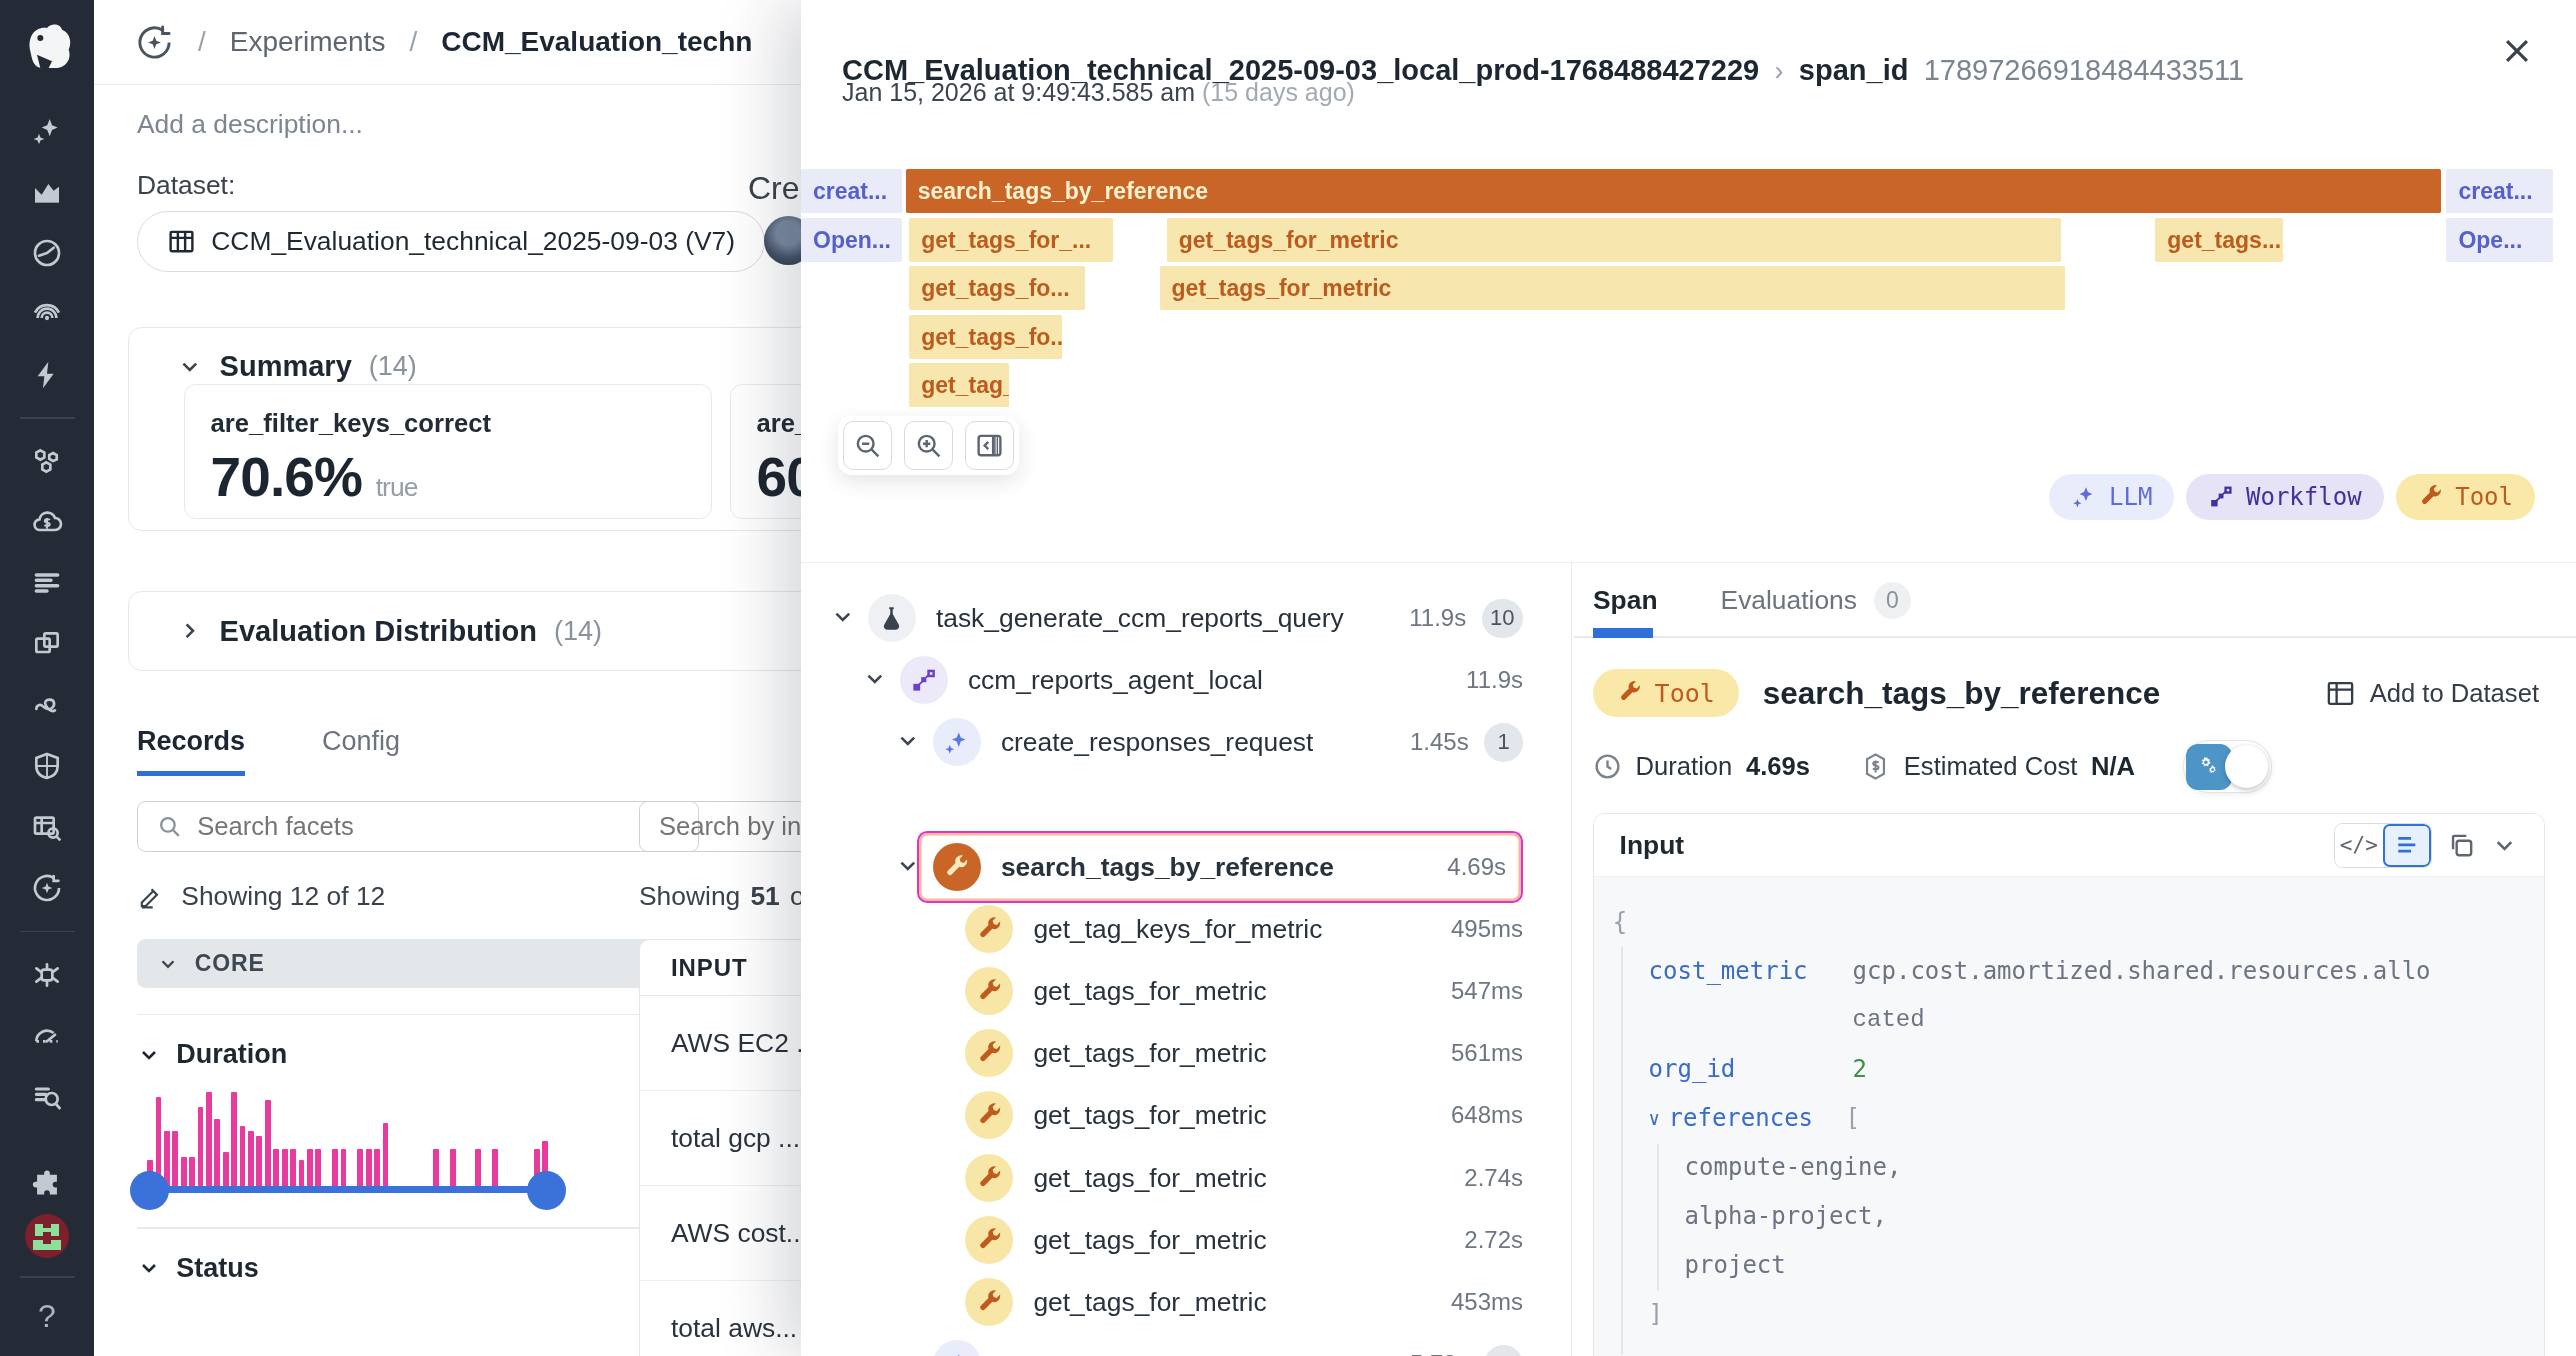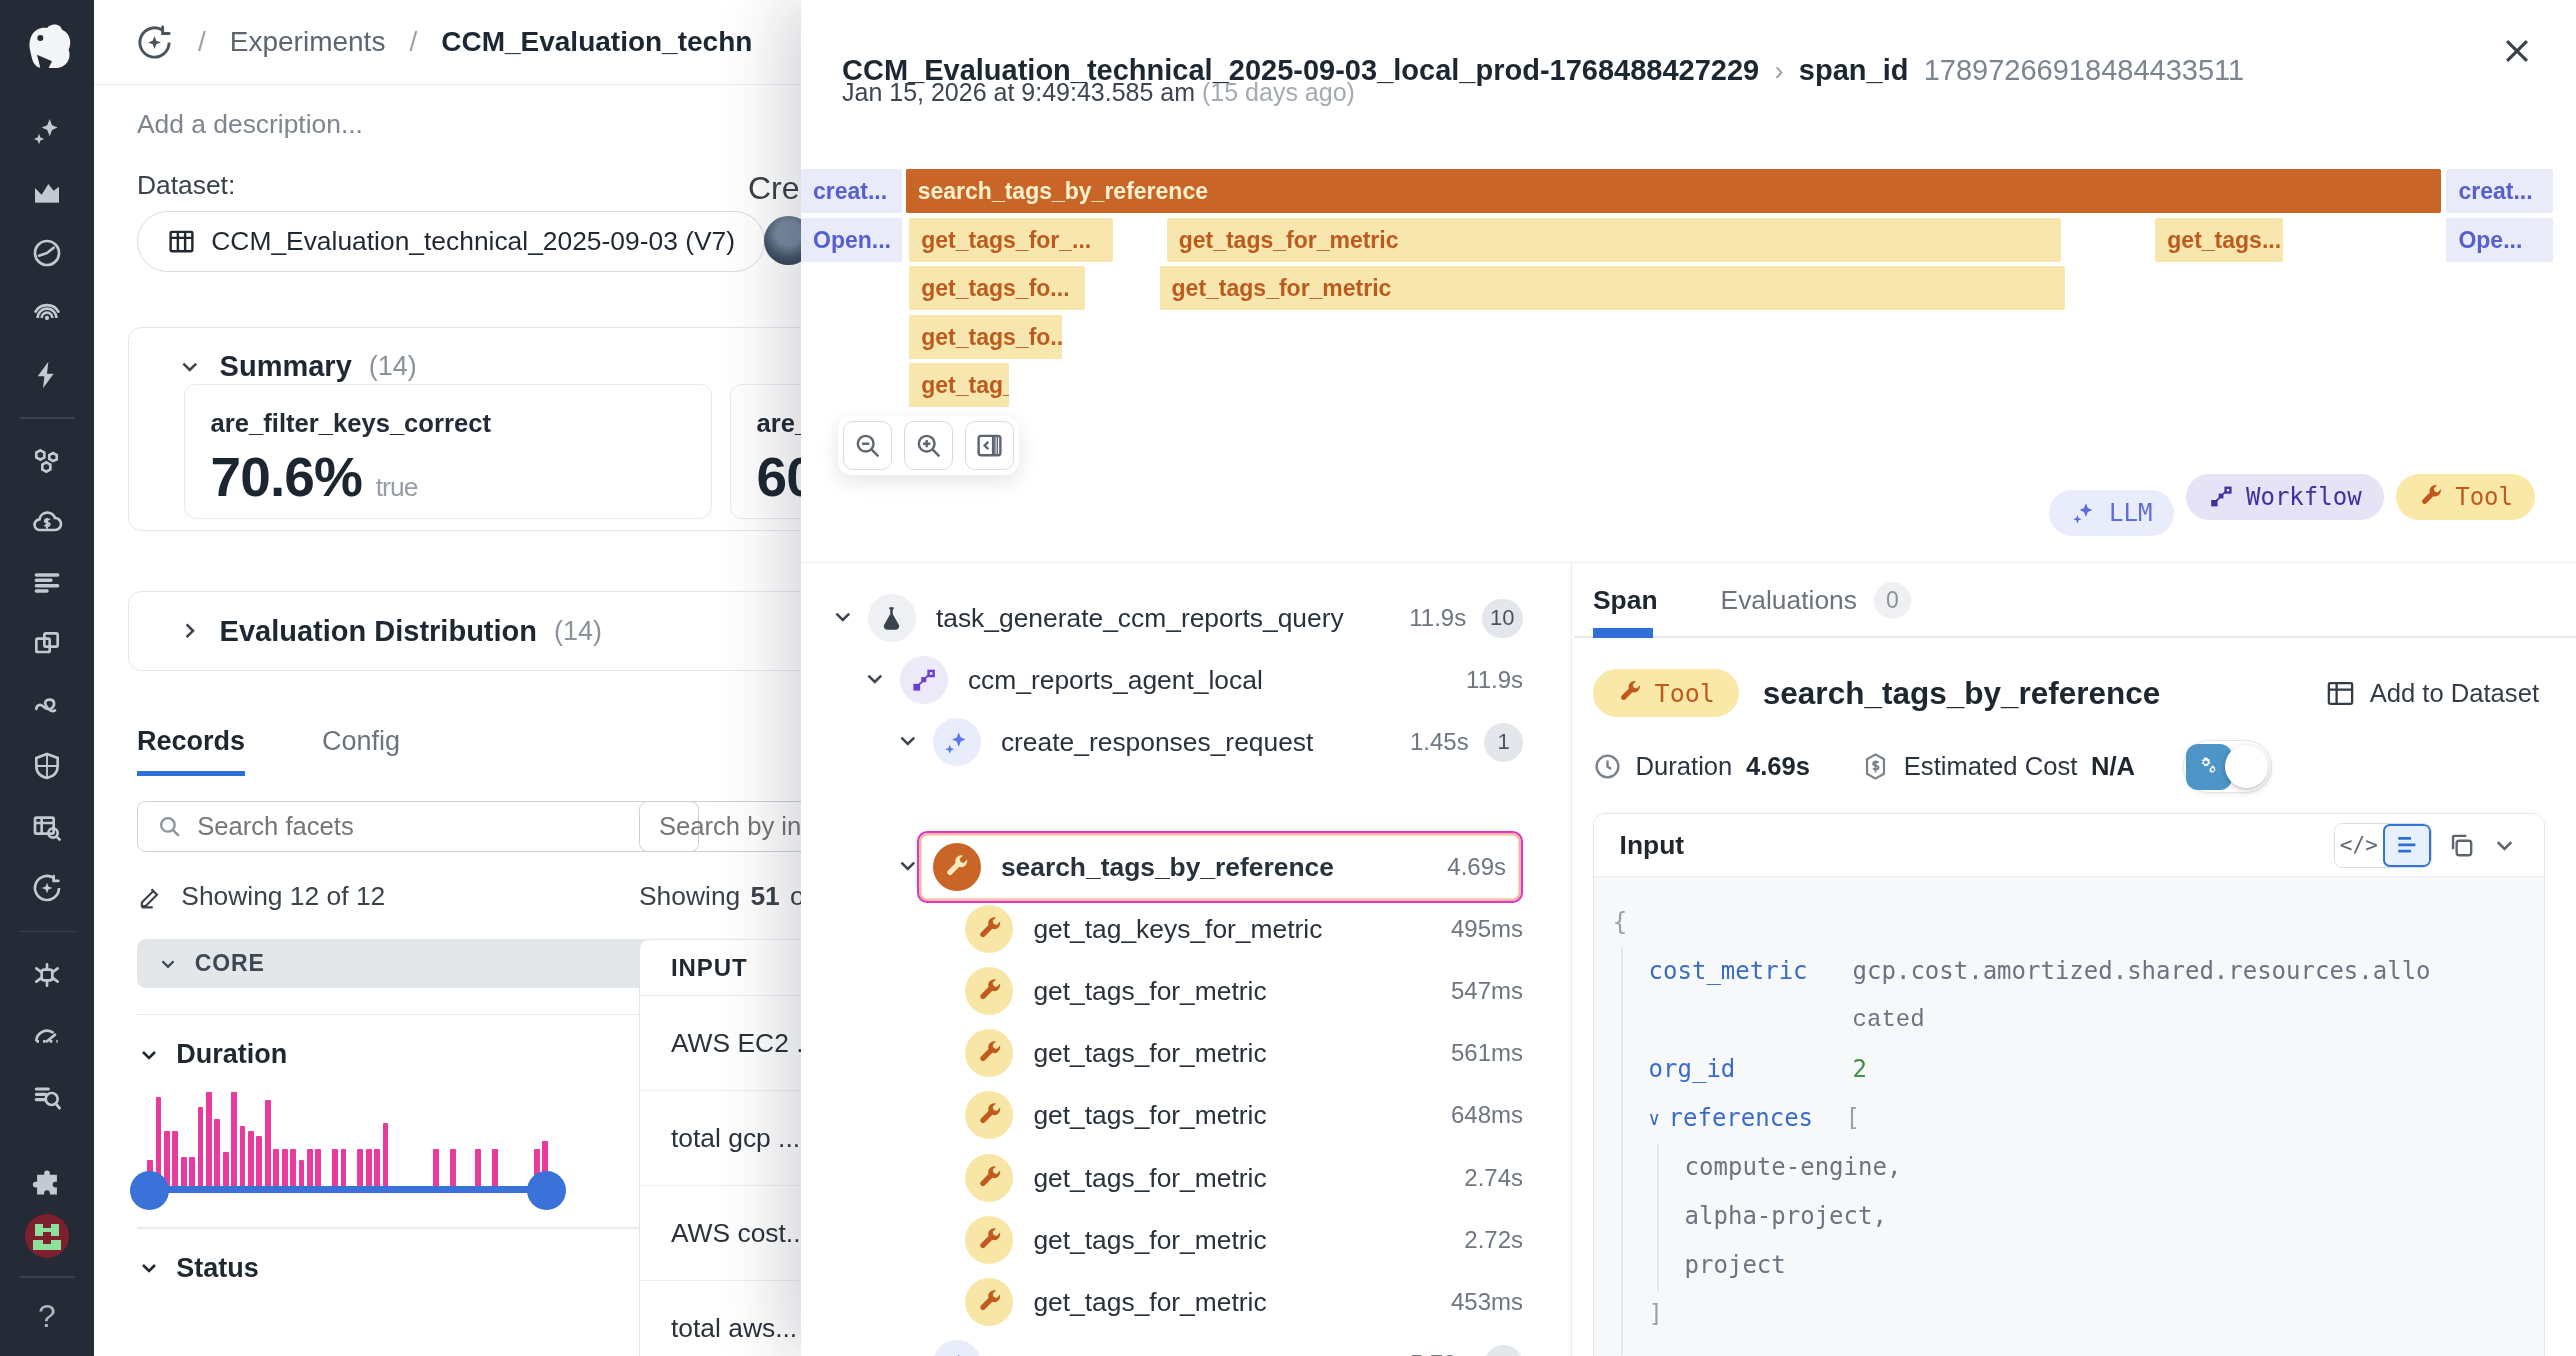--- a/index.html
+++ b/index.html
@@ -96,21 +96,21 @@
   .wf-yellow { background:#f7e7ae; color:#bc5b1d; }
 
   .wf-zoom { position:absolute; left:37px; top:416px; display:flex; gap:12px; background:#fff; border-radius:13.6px;
              padding:5.1px; box-shadow:0 6.8px 20.4px rgba(30,40,55,.12); }
   .zbtn { width:49px; height:49px; border:1.7px solid #d7dbe0; border-radius:10.2px; background:#fff;
           display:flex; align-items:center; justify-content:center; color:#5d6670; }
 
   .badges { position:absolute; right:41px; top:474px; display:flex; gap:12px; }
   .badge { height:46px; border-radius:24px; display:flex; align-items:center; gap:12px; padding:0 22px;
            font-family:"DejaVu Sans Mono",monospace; font-size:24px; }
-  .badge-llm { background:#e9ecfa; color:#5b6ed9;margin-top:16px; }
+  .badge-llm { background:#e9ecfa; color:#5b6ed9; }
   .badge-workflow { background:#e7e3f6; color:#42309f; }
   .badge-tool { background:#f9e8a8; color:#bf5a1f; }
 
   .panes { position:absolute; left:0; right:0; top:562px; bottom:0; }
   .tree-pane { position:absolute; left:0; top:0; bottom:0; width:771px; border-right:1.7px solid #e8eaee; overflow:hidden; }
   .tree-row { position:absolute; left:0; right:0; height:62px; display:flex; align-items:center; }
   .tr-chev { width:29px; height:29px; flex:0 0 29px; color:#3c4551; }
   .tr-icon { width:48px; height:48px; border-radius:50%; display:flex; align-items:center; justify-content:center; flex:0 0 48px; }
   .tr-icon svg { width:27px; height:27px; }
   .ic-flask { background:#eef0f3; color:#39424d; }

